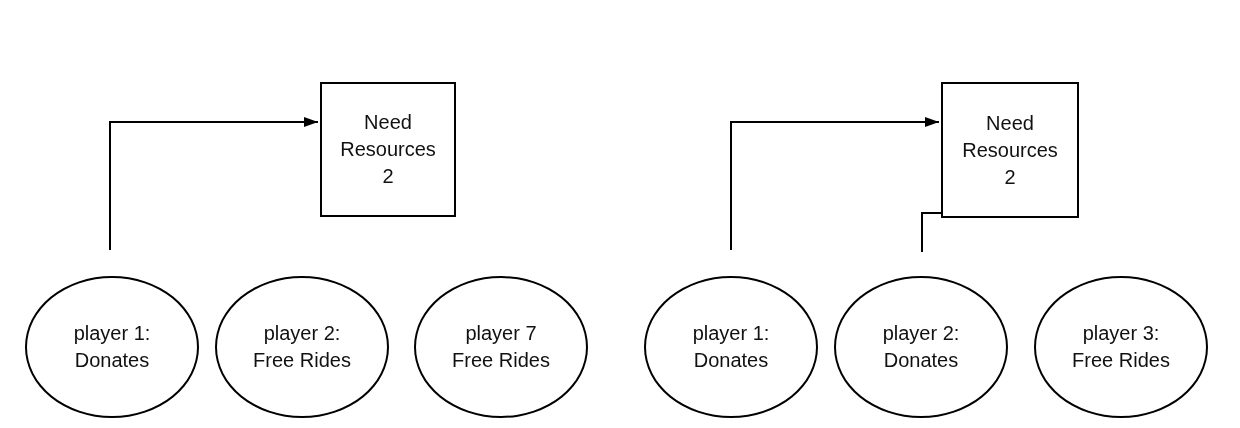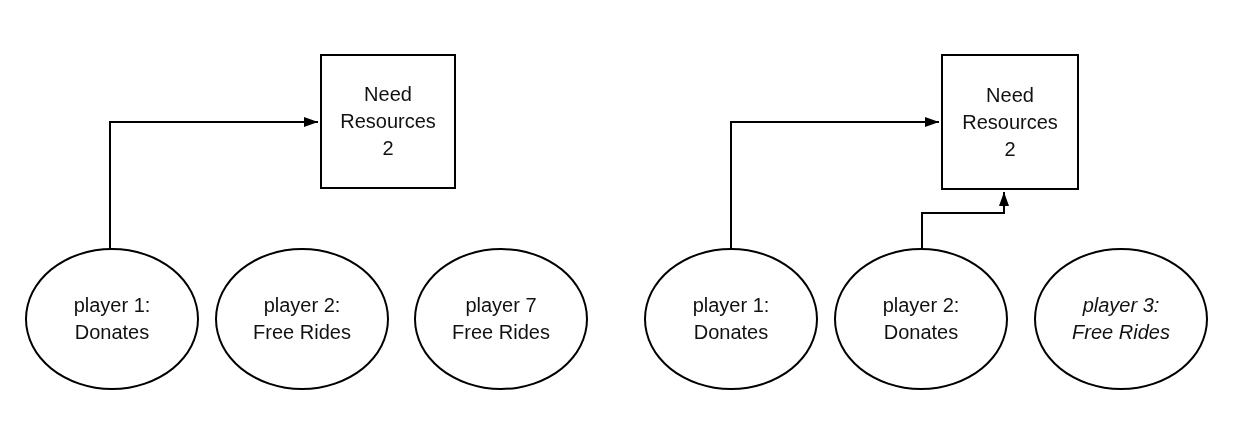--- a/index.html
+++ b/index.html
@@ -34,20 +34,21 @@
     background: #ffffff;
     border: 2px solid #000000;
     display: flex;
     flex-direction: column;
     align-items: center;
     justify-content: center;
     text-align: center;
     font-size: 20px;
     line-height: 27px;
     color: #111111;
+    margin-top: 28px;
   }
   .node--box {
     border-radius: 0;
   }
   .node--ellipse {
     border-radius: 50%;
   }
   .node-line {
     display: block;
     white-space: nowrap;
@@ -99,18 +100,18 @@
   <div class="node node--ellipse" style="left:644px; top:248px; width:174px; height:142px;">
     <span class="node-line">player 1:</span>
     <span class="node-line">Donates</span>
   </div>
 
   <div class="node node--ellipse" style="left:834px; top:248px; width:174px; height:142px;">
     <span class="node-line">player 2:</span>
     <span class="node-line">Donates</span>
   </div>
 
-  <div class="node node--ellipse" style="left:1034px; top:248px; width:174px; height:142px;font-style:italic;">
+  <div class="node node--ellipse" style="left:1034px; top:248px; width:174px; height:142px;">
     <span class="node-line">player 3:</span>
     <span class="node-line">Free Rides</span>
   </div>
 
 </div>
 
 </body></html>

